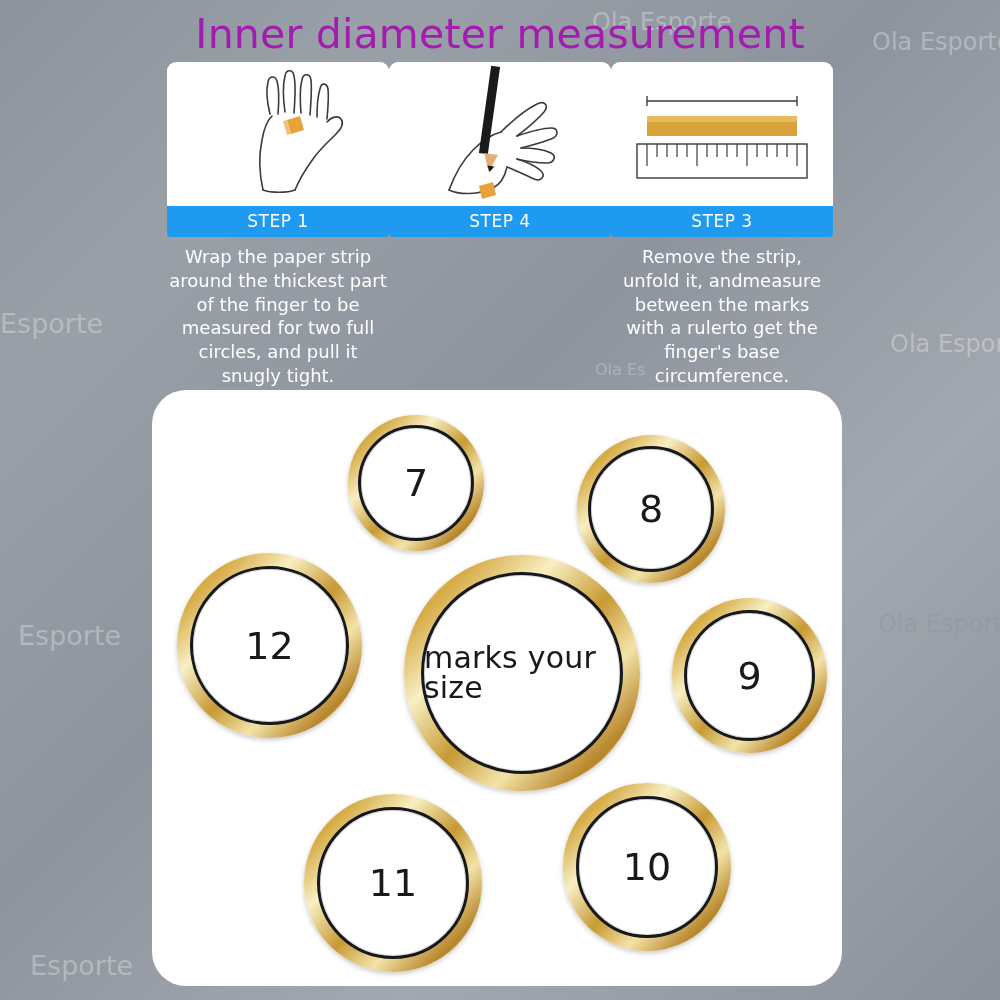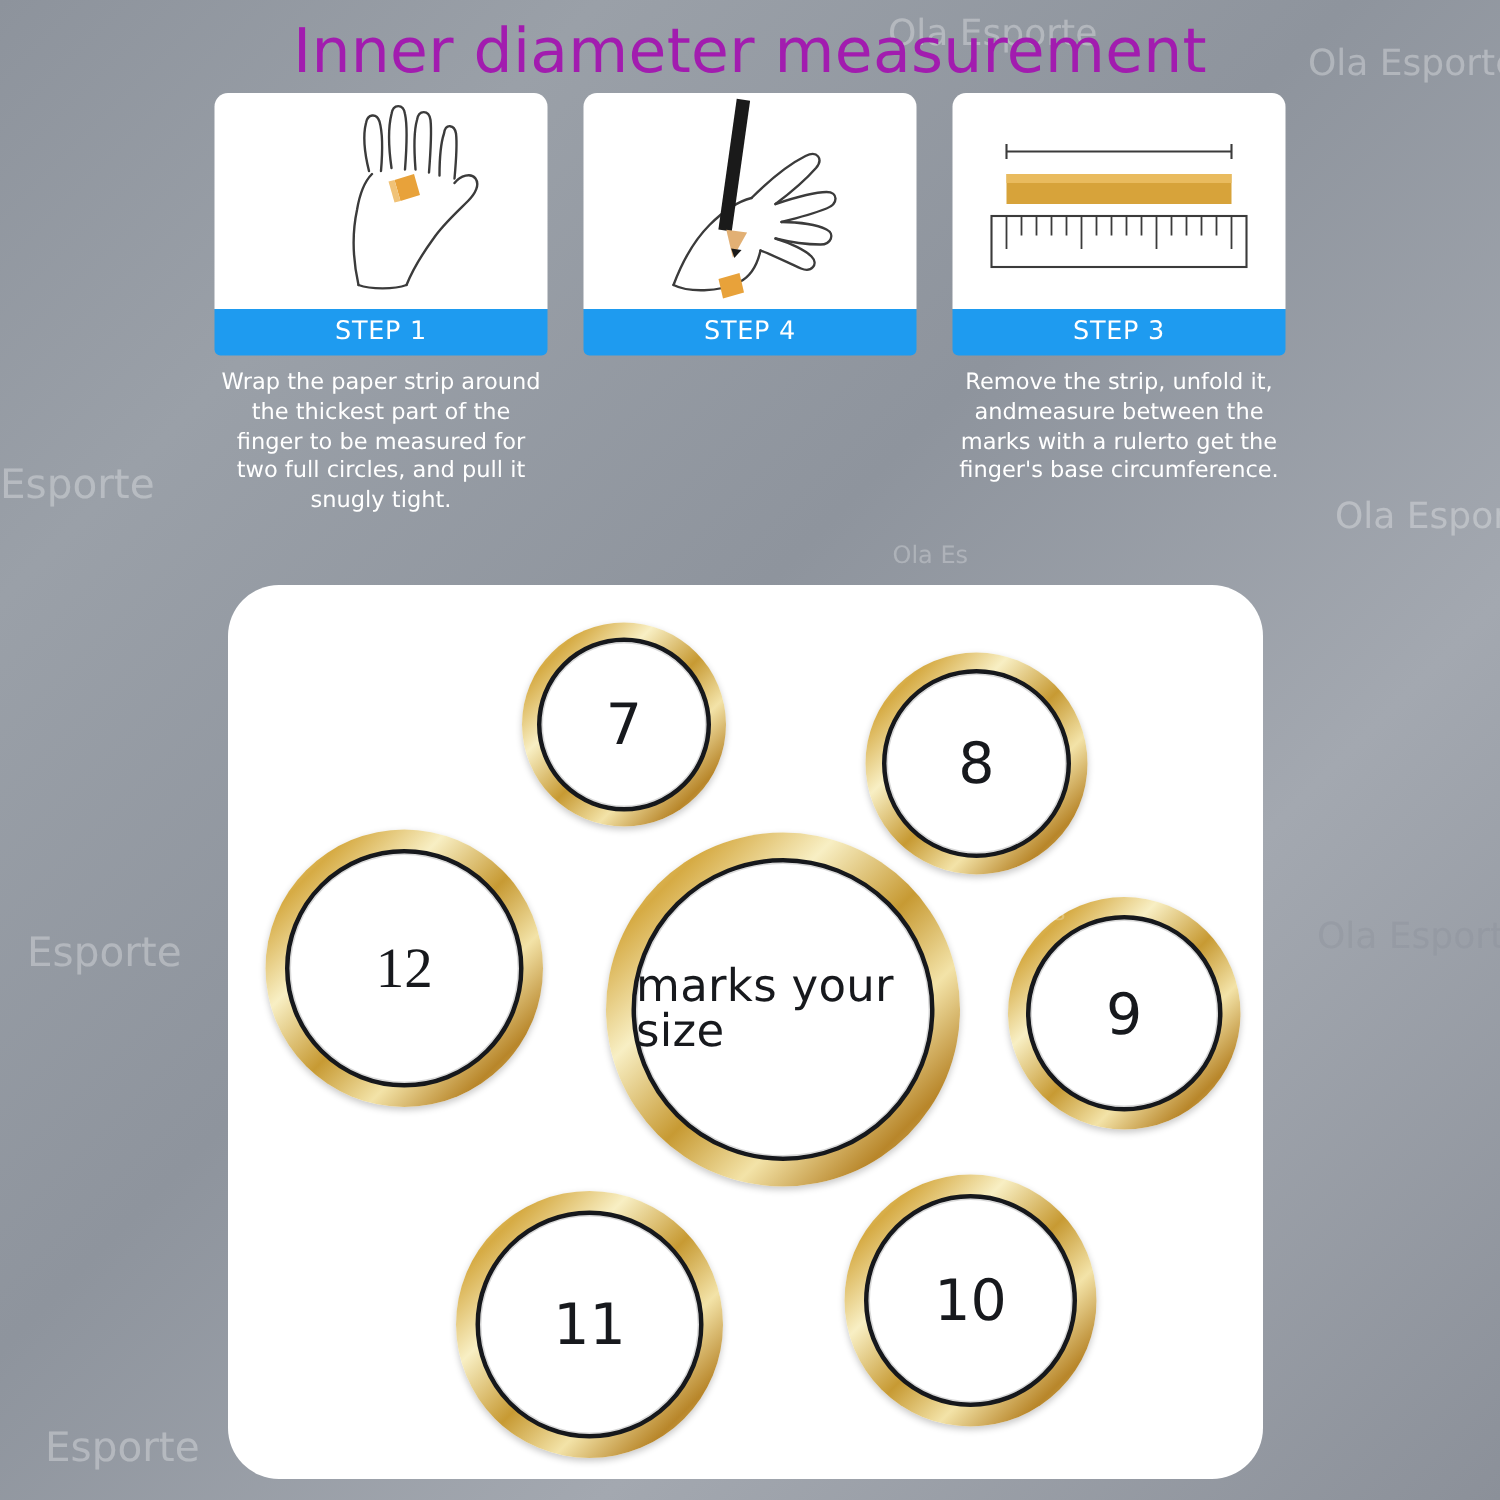--- a/index.html
+++ b/index.html
@@ -43,21 +43,21 @@
     letter-spacing: 0.2px;
   }
 
   
   .steps {
     position: absolute;
     top: 62px;
     left: 143px;
     width: 714px;
     display: flex;
-    justify-content: space-between;
+    justify-content: center;
   }
   .step {
     width: 222px;
   }
   .step-card {
     background: #ffffff;
     border-radius: 9px 9px 0 0;
     height: 144px;
     position: relative;
     overflow: hidden;
@@ -68,21 +68,21 @@
     color: #ffffff;
     text-align: center;
     font-size: 17px;
     padding: 5px 0 6px;
     border-radius: 0 0 4px 4px;
     letter-spacing: 0.5px;
   }
   .step-text {
     color: #ffffff;
     text-align: center;
-    font-size: 15px;
+    font-size: 18px;
     line-height: 1.32;
     padding: 8px 2px 0;
   }
 
   
   .board {
     position: absolute;
     left: 152px;
     top: 390px;
     width: 690px;
@@ -227,21 +227,21 @@
       <span class="num">7</span>
     </div>
   </div>
 
   <div class="ring" style="left:425px; top:45px; width:148px; height:148px; padding:11px;">
     <div class="inner">
       <span class="num">8</span>
     </div>
   </div>
 
-  <div class="ring" style="left:25px; top:163px; width:185px; height:185px; padding:13px;font-family:Liberation Serif, serif;">
+  <div class="ring" style="left:25px; top:163px; width:185px; height:185px; padding:13px;">
     <div class="inner">
       <span class="num">12</span>
     </div>
   </div>
 
   <div class="ring center" style="left:252px; top:165px; width:236px; height:236px; padding:17px;">
     <div class="inner">
       <span class="num">marks your size</span>
     </div>
   </div>

